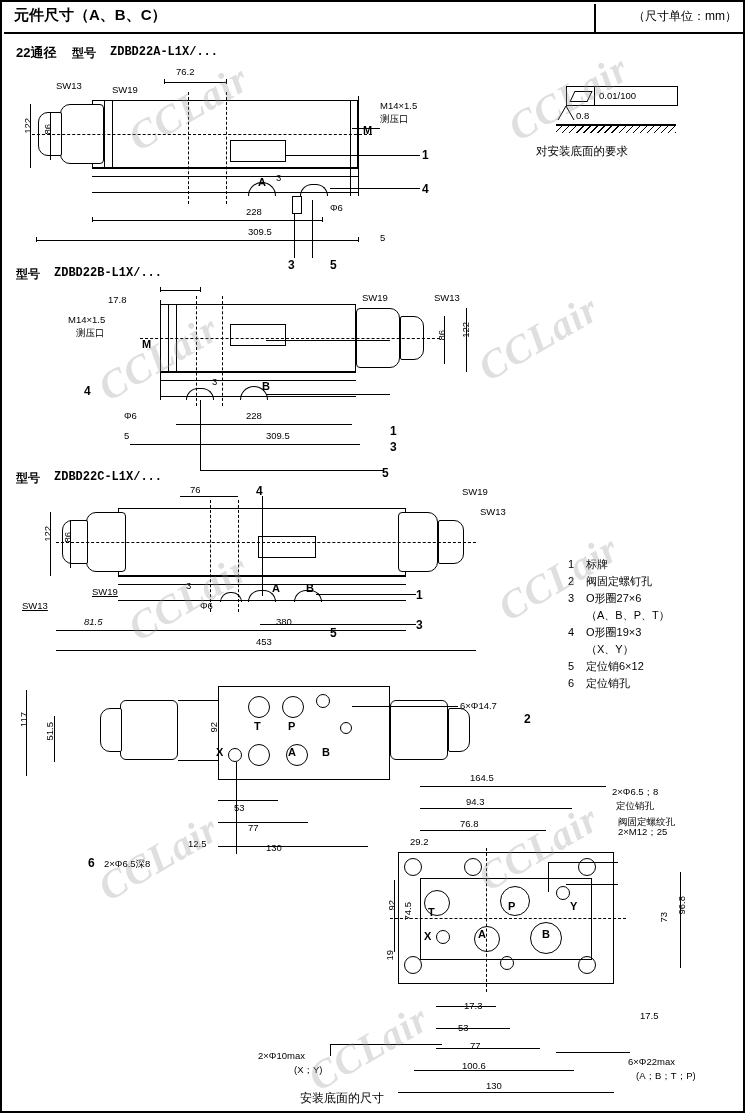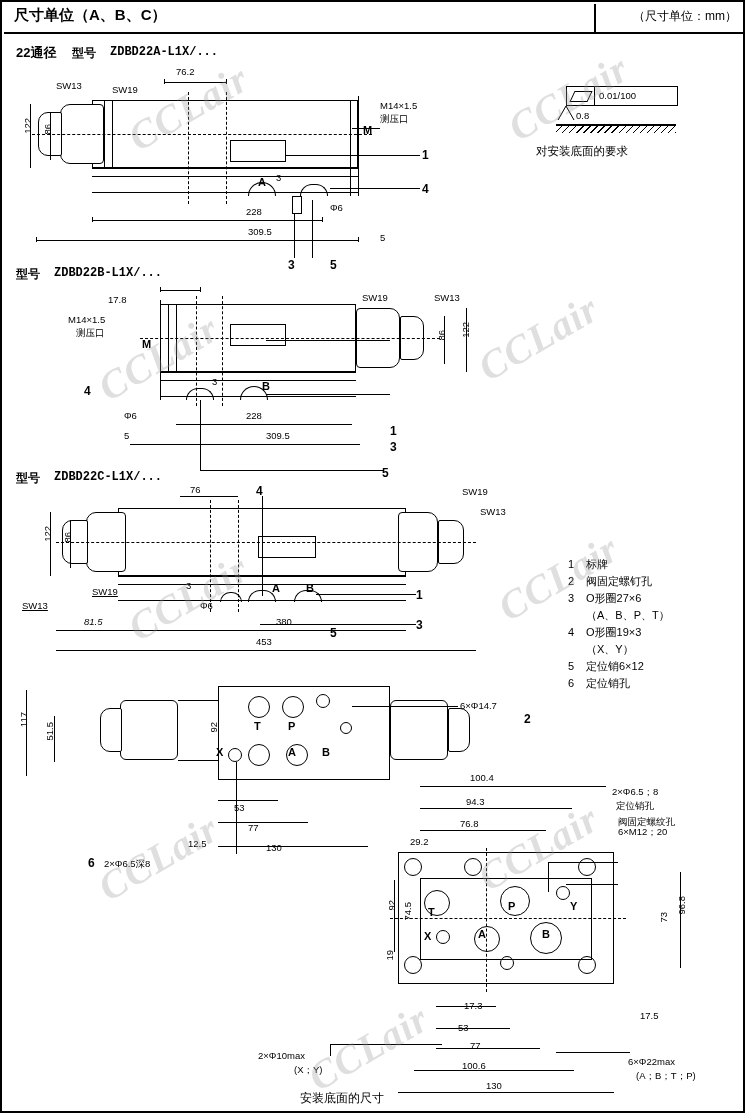--- a/index.html
+++ b/index.html
@@ -33,21 +33,21 @@
   .cap-rnd{position:absolute;border:1.3px solid #000;box-sizing:border-box;background:#fff;}
 </style>
 </head>
 <body>
 
 <div id="page">
 
   <div class="frame"></div>
   <div class="hdr"></div>
   <div class="hdr-sep"></div>
-  <div class="hdr-title">尺寸单位（A、B、C）</div>
+  <div class="hdr-title">元件尺寸（A、B、C）</div>
   <div class="hdr-unit">（尺寸单位：mm）</div>
 
   <div class="lbl b" style="left:16px;top:44px;font-size:13px;">22通径</div>
   <div class="lbl b" style="left:72px;top:45px;font-size:12px;">型号</div>
   <div class="lbl b" style="left:110px;top:45px;font-size:12px;font-family:'Liberation Mono',monospace;">ZDBD22A-L1X/...</div>
 
   <div class="valve-body" style="left:92px;top:100px;width:266px;height:68px;"></div>
   <div class="coil" style="left:60px;top:104px;width:44px;height:60px;border-radius:10px 4px 4px 10px;"></div>
   <div class="cap-rnd" style="left:38px;top:112px;width:24px;height:44px;border-radius:10px 2px 2px 10px;"></div>
   <div class="ln v1" style="left:104px;top:100px;height:68px;"></div>
@@ -288,21 +288,21 @@
   <div class="cen" style="left:390px;top:918px;width:236px;"></div>
 
   <div class="lbl b" style="left:428px;top:906px;font-size:11px;">T</div>
   <div class="lbl b" style="left:508px;top:900px;font-size:11px;">P</div>
   <div class="lbl b" style="left:570px;top:900px;font-size:11px;">Y</div>
   <div class="lbl b" style="left:424px;top:930px;font-size:11px;">X</div>
   <div class="lbl b" style="left:478px;top:928px;font-size:11px;">A</div>
   <div class="lbl b" style="left:542px;top:928px;font-size:11px;">B</div>
 
   <div class="dim" style="left:420px;top:786px;width:186px;"></div>
-  <div class="lbl s" style="left:470px;top:772px;">100.4</div>
+  <div class="lbl s" style="left:470px;top:772px;">164.5</div>
   <div class="dim" style="left:420px;top:808px;width:152px;"></div>
   <div class="lbl s" style="left:466px;top:796px;">94.3</div>
   <div class="dim" style="left:420px;top:830px;width:126px;"></div>
   <div class="lbl s" style="left:460px;top:818px;">76.8</div>
   <div class="lbl s" style="left:410px;top:836px;">29.2</div>
   <div class="dimv" style="left:394px;top:880px;height:72px;"></div>
   <div class="lbl s v" style="left:386px;top:900px;">92</div>
   <div class="lbl s v" style="left:402px;top:902px;">74.5</div>
   <div class="lbl s v" style="left:384px;top:950px;">19</div>
   <div class="dimv" style="left:680px;top:872px;height:96px;"></div>
@@ -315,21 +315,21 @@
   <div class="lbl s" style="left:458px;top:1022px;">53</div>
   <div class="dim" style="left:436px;top:1048px;width:104px;"></div>
   <div class="lbl s" style="left:470px;top:1040px;">77</div>
   <div class="dim" style="left:414px;top:1070px;width:160px;"></div>
   <div class="lbl s" style="left:462px;top:1060px;">100.6</div>
   <div class="dim" style="left:398px;top:1092px;width:216px;"></div>
   <div class="lbl s" style="left:486px;top:1080px;">130</div>
 
   <div class="lbl s" style="left:612px;top:786px;">2×Φ6.5；8</div>
   <div class="lbl s" style="left:616px;top:800px;">定位销孔</div>
-  <div class="lbl s" style="left:618px;top:826px;">6×M12；20</div>
+  <div class="lbl s" style="left:618px;top:826px;">2×M12；25</div>
   <div class="lbl s" style="left:618px;top:816px;">阀固定螺纹孔</div>
   <div class="lbl s" style="left:258px;top:1050px;">2×Φ10max</div>
   <div class="lbl s" style="left:294px;top:1064px;">(X；Y)</div>
   <div class="lbl s" style="left:628px;top:1056px;">6×Φ22max</div>
   <div class="lbl s" style="left:636px;top:1070px;">(A；B；T；P)</div>
   <div class="lbl" style="left:300px;top:1090px;font-size:12px;">安装底面的尺寸</div>
 
   <div class="ln h1" style="left:548px;top:862px;width:70px;"></div>
   <div class="ln" style="left:548px;top:862px;width:1px;height:30px;"></div>
   <div class="ln h1" style="left:566px;top:884px;width:52px;"></div>

